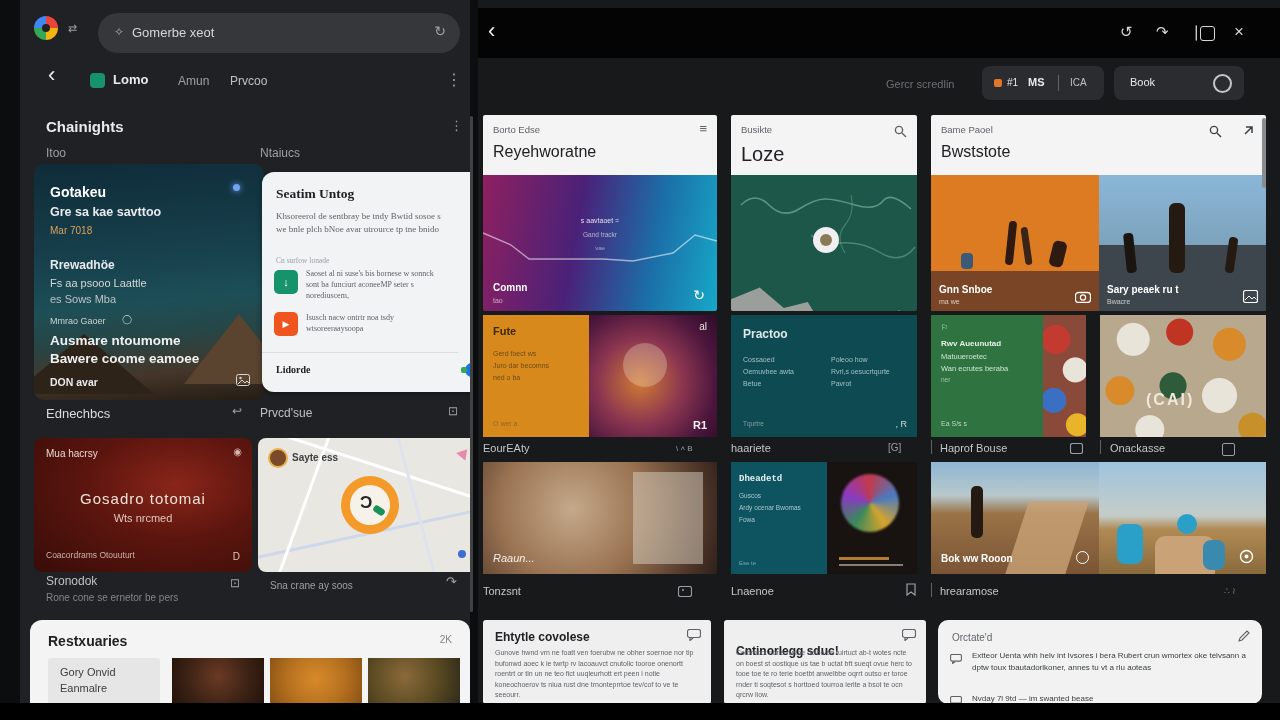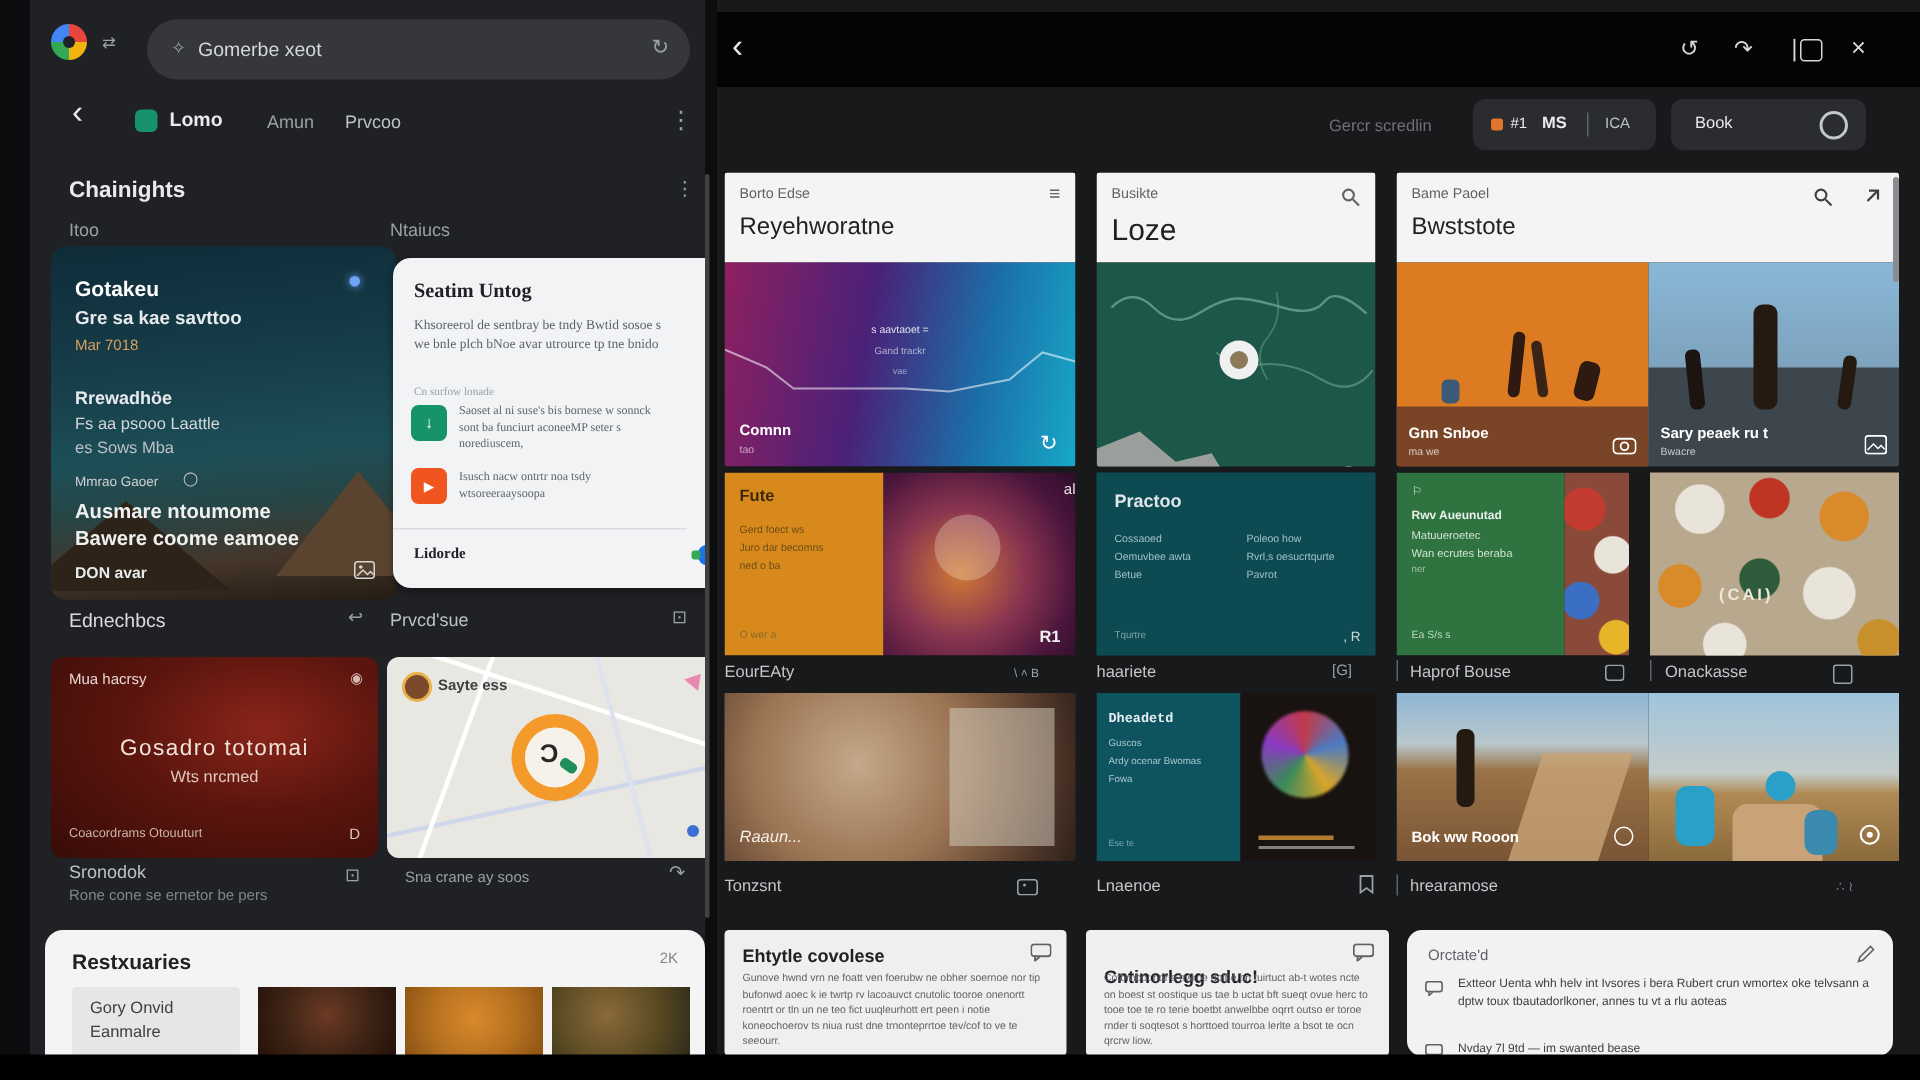--- a/index.html
+++ b/index.html
@@ -265,21 +265,21 @@
   <div class="card" style="left:5px;top:315px;width:234px;height:122px;">
     <div class="ab" style="left:0;top:0;width:106px;height:122px;background:#d8891c;">
       <span class="ab tx" style="left:10px;top:10px;font-size:11px;font-weight:700;color:#3b2a09;">Fute</span>
       <span class="ab tx mini" style="left:10px;top:34px;font-size:7px;color:#6d4c15;">Gerd foect ws</span>
       <span class="ab tx mini" style="left:10px;top:46px;font-size:7px;color:#6d4c15;">Juro dar becomns</span>
       <span class="ab tx mini" style="left:10px;top:58px;font-size:7px;color:#6d4c15;">ned o ba</span>
       <span class="ab tx" style="left:10px;bottom:10px;font-size:7px;color:#8a6a2a;">O wer a</span>
     </div>
     <div class="ab" style="left:106px;top:0;width:128px;height:122px;background:radial-gradient(circle at 40% 55%, #d07a35 0%, #8a3550 42%, #4a153c 75%, #2e0d28 100%);">
       <div class="ab" style="left:34px;top:28px;width:44px;height:44px;border-radius:50%;background:rgba(240,220,200,.32);"></div>
-      <span class="ab tx" style="right:0;top:6px;font-size:10px;color:#e8e8e8;">al</span>
+      <span class="ab tx" style="right:10px;top:6px;font-size:10px;color:#e8e8e8;">al</span>
       <span class="ab tx" style="right:10px;bottom:6px;font-size:11px;font-weight:700;color:#f0f0f0;">R1</span>
     </div>
   </div>
   <span class="ab tx" style="left:5px;top:442px;font-size:11px;color:#c4c6c8;">EourEAty</span>
   <span class="ab tx" style="left:198px;top:444px;font-size:8px;color:#9aa0a6;">\ ˄ B</span>
 
   <div class="card" style="left:253px;top:315px;width:186px;height:122px;background:#0e4a52;">
     <span class="ab tx" style="left:12px;top:12px;font-size:12px;font-weight:700;color:#e0e7e8;">Practoo</span>
     <span class="ab tx mini" style="left:12px;top:40px;color:#9fc0c4;">Cossaoed</span>
     <span class="ab tx mini" style="left:12px;top:52px;color:#9fc0c4;">Oemuvbee awta</span>
@@ -306,21 +306,21 @@
   </div>
   <div class="ab thin-divider" style="left:453px;top:440px;height:14px;"></div>
   <span class="ab tx" style="left:462px;top:442px;font-size:11px;color:#c4c6c8;">Haprof Bouse</span>
   <span class="ab" style="left:592px;top:443px;">
     <svg width="13" height="11" viewBox="0 0 13 11">
         <rect x="0.5" y="0.5" width="12" height="10" rx="2" fill="none" stroke="#9aa0a6" stroke-width="1.1"></rect>
       </svg>
   </span>
 
   <div class="card" style="left:622px;top:315px;width:166px;height:122px;background:radial-gradient(circle at 20% 20%,#e8e4da 0 16px,transparent 17px),radial-gradient(circle at 48% 14%,#c03424 0 13px,transparent 14px),radial-gradient(circle at 78% 24%,#d98a2a 0 16px,transparent 17px),radial-gradient(circle at 12% 62%,#d98a2a 0 14px,transparent 15px),radial-gradient(circle at 44% 58%,#2e5c3a 0 13px,transparent 14px),radial-gradient(circle at 72% 66%,#e8e4da 0 17px,transparent 18px),radial-gradient(circle at 30% 94%,#e8e4da 0 14px,transparent 15px),radial-gradient(circle at 92% 92%,#c8902a 0 14px,transparent 15px),#b8a88e;">
-    <span class="ab tx" style="left:46px;top:76px;font-size:11px;font-weight:700;letter-spacing:2px;color:#efe8da;">(CAI)</span>
+    <span class="ab tx" style="left:46px;top:76px;font-size:16px;font-weight:700;letter-spacing:2px;color:#efe8da;">(CAI)</span>
   </div>
   <div class="ab thin-divider" style="left:622px;top:440px;height:14px;"></div>
   <span class="ab tx" style="left:632px;top:442px;font-size:11px;color:#c4c6c8;">Onackasse</span>
   <span class="ab" style="left:744px;top:443px;width:11px;height:11px;border:1.3px solid #9aa0a6;border-radius:2px;"></span>
 
   <div class="card" style="left:5px;top:462px;width:234px;height:112px;background:radial-gradient(circle at 38% 42%,#c4a98a 0%,#9a7352 45%,#4a3226 85%,#2e211a 100%);">
     <div class="ab" style="left:150px;top:10px;width:70px;height:92px;background:#d8d2c4;opacity:.5;"></div>
     <span class="ab tx" style="left:10px;bottom:10px;font-size:11px;font-style:italic;color:#f5efe5;">Raaun...</span>
   </div>
   <span class="ab tx" style="left:5px;top:585px;font-size:11px;color:#c4c6c8;">Tonzsnt</span>

